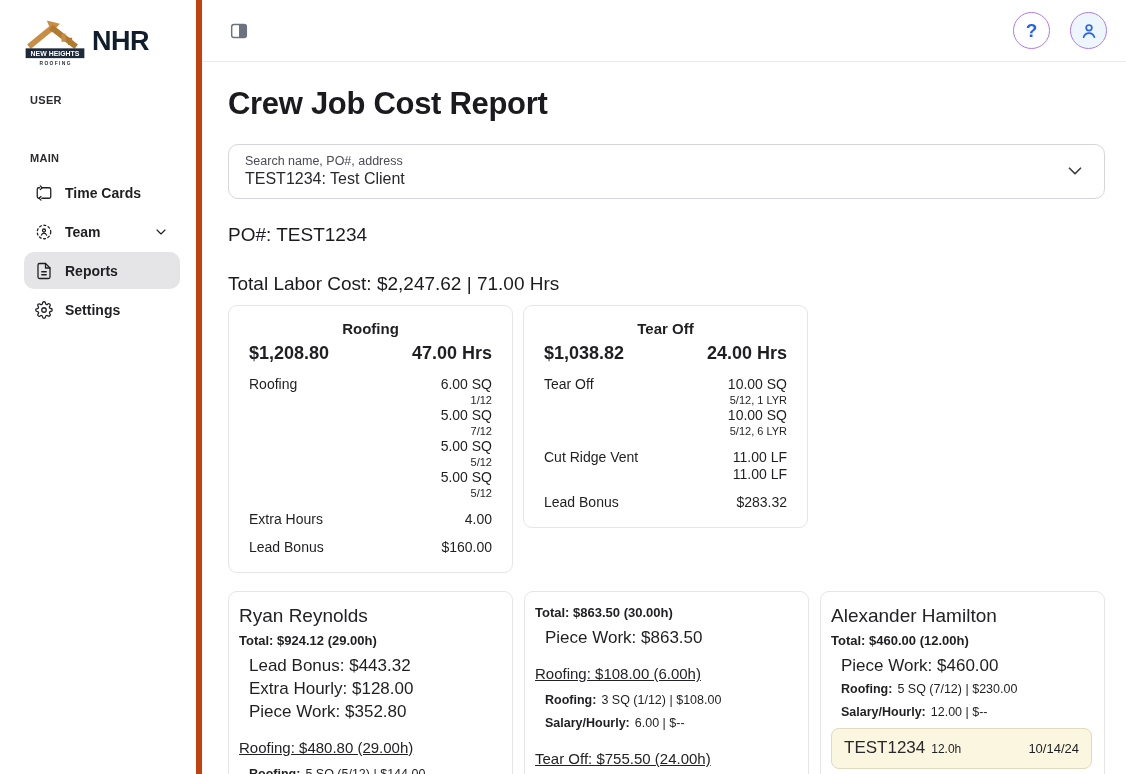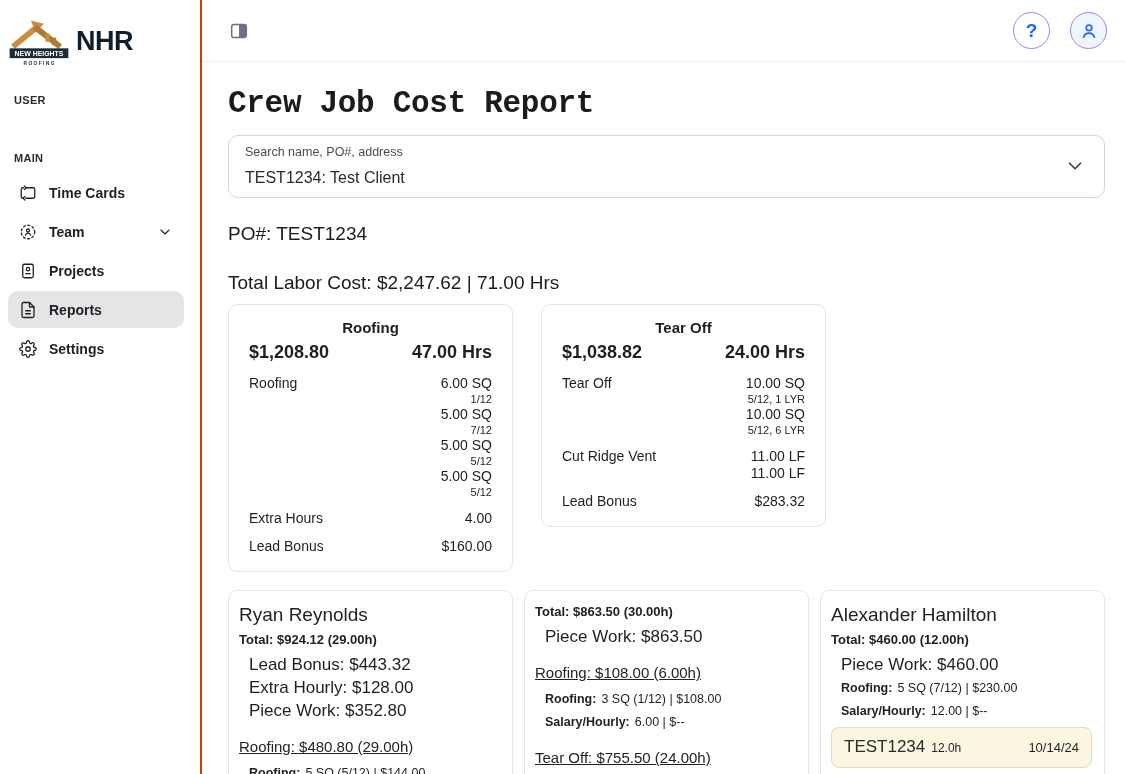--- a/index.html
+++ b/index.html
@@ -1,21 +1,21 @@
 <!DOCTYPE html>
 <html><head>
 <meta charset="utf-8">
 <style>
   * { margin:0; padding:0; box-sizing:border-box; }
   html,body { width:1126px; height:774px; overflow:hidden; background:#fff;
     font-family:"Liberation Sans", sans-serif; color:#1f1f23; }
   .app { display:flex; width:1126px; height:774px; }
 
   
-  .sidebar { width:202px; min-width:202px; border-right:2px solid #c2410c; padding:14px 16px 0 8px; background:#fff; }
+  .sidebar { width:202px; min-width:202px; border-right:6px solid #c2410c; padding:14px 16px 0 24px; background:#fff; }
   .logo-row { display:flex; align-items:center; gap:6px; margin-bottom:26px; }
   .brand-text { font-size:27px; font-weight:800; color:#101d2c; letter-spacing:-0.5px; }
   .side-section-label { font-size:11px; font-weight:700; color:#2c2c30; letter-spacing:0.3px; margin:14px 0 10px 6px; }
   .side-item { display:flex; align-items:center; gap:12px; padding:9px 10px; border-radius:10px;
     font-size:14px; font-weight:600; color:#1f1f23; cursor:pointer; margin-bottom:2px; }
   .side-item.active { background:#e5e5e7; }
   .side-item .icn { width:19px; height:19px; display:flex; align-items:center; justify-content:center; }
   .side-item svg { stroke:#1f1f23; fill:none; stroke-width:1.7; stroke-linecap:round; stroke-linejoin:round; }
   .side-item .spacer { flex:1; }
   .gap-after-user { height:22px; }
@@ -26,34 +26,34 @@
     justify-content:space-between; padding:0 20px 0 26px; }
   .panel-toggle { width:22px; height:22px; cursor:pointer; }
   .topbar-right { display:flex; gap:20px; }
   .round-btn { width:37px; height:37px; border-radius:50%; border:1.5px solid #b07ce8; background:#fff;
     display:flex; align-items:center; justify-content:center; cursor:pointer; }
   .round-btn.user { background:#edf5fd; }
   .round-btn .q { color:#2563eb; font-size:19px; font-weight:700; }
   .round-btn svg { stroke:#2563eb; fill:none; stroke-width:2; stroke-linecap:round; }
 
   .content { padding:24px 22px 0 26px; }
-  .page-title { font-size:31px; font-weight:600; letter-spacing:-0.3px; color:#1b1b1f; margin-bottom:14px;font-family:Liberation Mono, monospace; }
+  .page-title { font-size:31px; font-weight:600; letter-spacing:-0.3px; color:#1b1b1f; margin-bottom:22px; }
 
   .search-box { border:1px solid #d6d6da; border-radius:10px; padding:9px 18px 10px 16px; display:flex;
     align-items:center; justify-content:space-between; cursor:pointer; }
-  .search-texts { display:flex; flex-direction:column; gap:10px; }
+  .search-texts { display:flex; flex-direction:column; gap:2px; }
   .search-label { font-size:12.5px; color:#4b4b52; }
   .search-value { font-size:16px; color:#2a2a2e; }
   .search-box svg { stroke:#3a3a40; fill:none; stroke-width:1.8; stroke-linecap:round; stroke-linejoin:round; }
 
   .po-line { font-size:19px; margin-top:25px; color:#1b1b1f; }
   .total-line { font-size:19px; margin-top:27px; color:#1b1b1f; }
 
   
-  .sum-row { display:flex; gap:28px; margin-top:10px; align-items:flex-start; }
+  .sum-row { display:flex; gap:10px; margin-top:10px; align-items:flex-start; }
   .sum-card { width:285px; border:1px solid #e6e6e9; border-radius:9px; padding:14px 20px 16px 20px; background:#fff; }
   .sum-title { text-align:center; font-size:15px; font-weight:700; margin-bottom:6px; }
   .sum-amounts { display:flex; justify-content:space-between; font-size:18px; font-weight:700; margin-bottom:12px; }
   .sum-line { display:flex; justify-content:space-between; margin-bottom:11px; }
   .sum-line:last-child { margin-bottom:0; }
   .sum-label { font-size:14px; }
   .sum-values { text-align:right; }
   .sum-main { font-size:14px; line-height:17px; }
   .sum-sub { font-size:11px; line-height:14px; }
 
@@ -126,30 +126,20 @@
       </span>
       <span>Team</span>
       <span class="spacer"></span>
       <span class="icn">
         <svg width="16" height="16" viewBox="0 0 24 24">
             <polyline points="6 9 12 15 18 9"></polyline>
           </svg>
       </span>
     </div>
 
-    <div class="side-item">
-      <span class="icn">
-        <svg width="18" height="18" viewBox="0 0 24 24">
-          <rect x="5" y="3" width="14" height="18" rx="2"></rect>
-          <circle cx="12" cy="9.5" r="2.2"></circle>
-          <path d="M9 15.5h6"></path>
-        </svg>
-      </span>
-      <span>Projects</span>
-    </div>
 
     <div class="side-item active">
       <span class="icn">
         <svg width="18" height="18" viewBox="0 0 24 24">
           <path d="M14 2H6a2 2 0 0 0-2 2v16a2 2 0 0 0 2 2h12a2 2 0 0 0 2-2V8z"></path>
           <polyline points="14 2 14 8 20 8"></polyline>
           <line x1="9" y1="13" x2="15" y2="13"></line>
           <line x1="9" y1="17" x2="15" y2="17"></line>
         </svg>
       </span>

